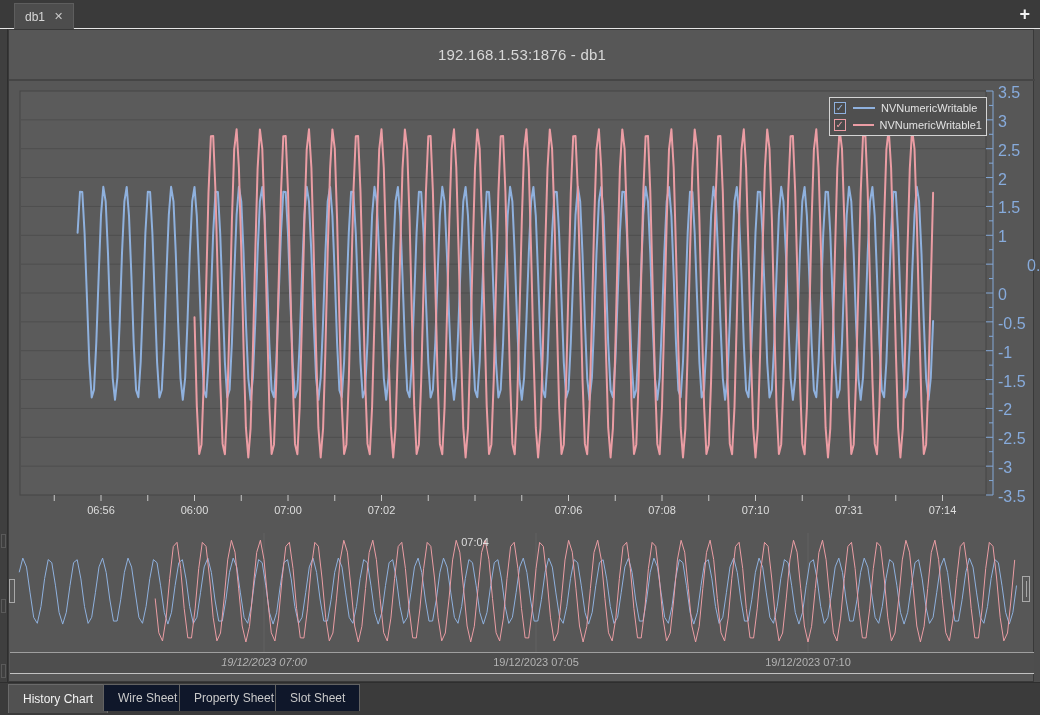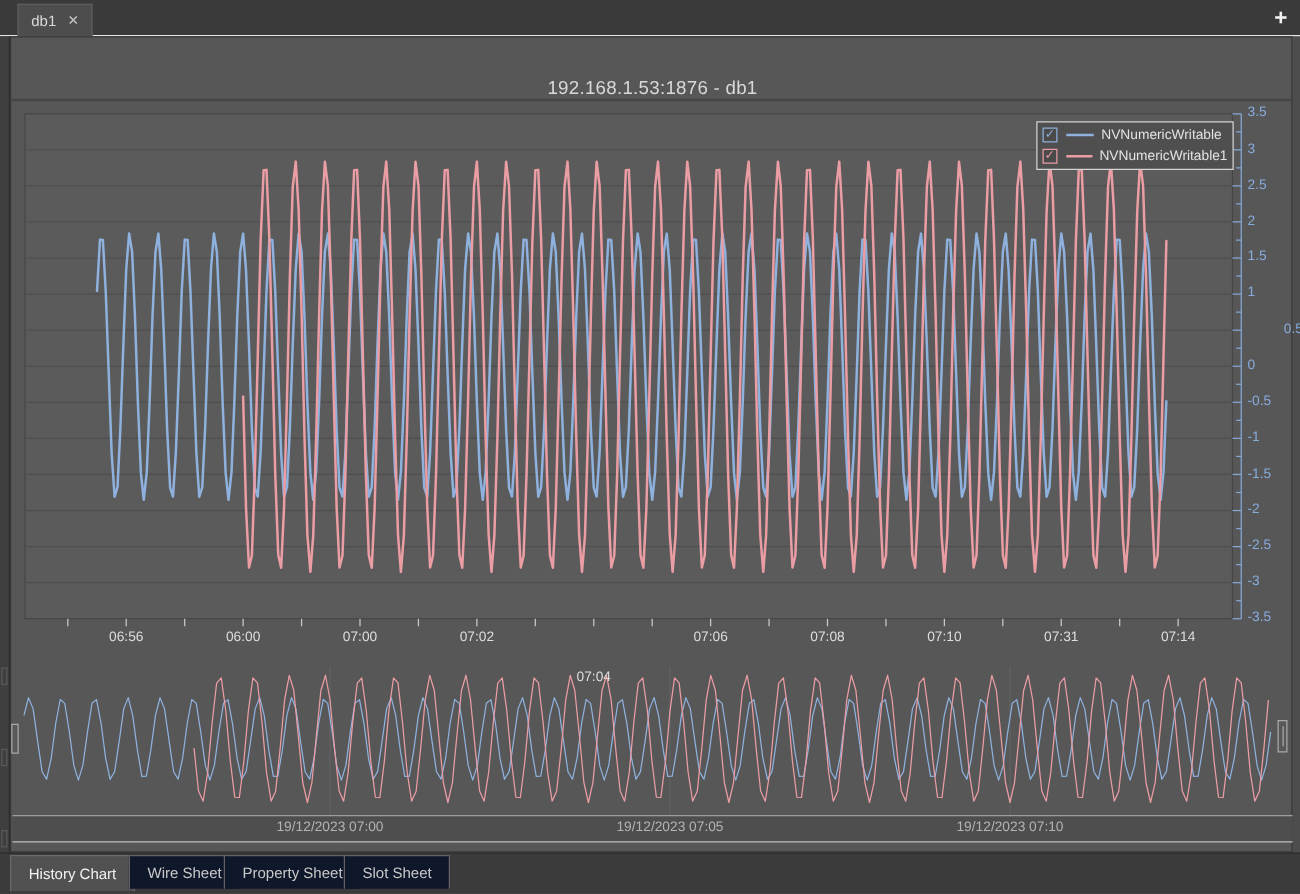--- a/index.html
+++ b/index.html
@@ -19,28 +19,28 @@
 
   
   .leftstrip { position:absolute; left:0; top:29px; width:8px; height:686px;
                background:#3f3f3f; border-right:1px solid #2e2e2e; }
   .grip { position:absolute; left:1px; width:5px; height:14px; border:1px solid #5a5a5a; }
 
   
   .content { position:absolute; left:8px; top:29px; width:1026px; height:653px;
              background:#575757; border:1px solid #393939; }
   .titlebar { position:absolute; left:0; top:0; width:1026px; height:51px;
-              border-bottom:2px solid #454545; display:flex; align-items:flex-end;
+              border-bottom:2px solid #454545; display:flex; align-items:center;
               justify-content:center; }
   .titletext { color:#d8d8d8; font-size:15px; letter-spacing:.2px; }
 
   #chart-svg { position:absolute; left:0; top:0; }
 
   .axlabel { position:absolute; font-size:11px; color:#dedede; transform:translateX(-50%); white-space:nowrap; }
-  .ylabel  { position:absolute; font-size:11px; color:#87abdc; white-space:nowrap; }
+  .ylabel  { position:absolute; font-size:16px; color:#87abdc; white-space:nowrap; }
 
   
   .legend { position:absolute; left:820px; top:67px; width:158px; height:39px;
             background:#4f4f4f; border:1px solid #d4d4d4; padding:2px 4px;
             display:flex; flex-direction:column; justify-content:space-around; }
   .legend-row { display:flex; align-items:center; height:16px; }
   .cb { width:12px; height:12px; border:1px solid #888; background:#4a4a4a;
         display:flex; align-items:center; justify-content:center; cursor:pointer; }
   .cb .check { font-size:10px; font-weight:bold; line-height:10px; }
   .sample { width:22px; height:2px; margin:0 6px 0 7px; }
@@ -203,21 +203,21 @@
       <div class="legend-row">
         <span class="cb" style="border-color: rgb(235, 157, 164);">
             <span class="check" style="color: rgb(235, 157, 164);">✓</span>
           </span>
         <span class="sample" style="background: rgb(235, 157, 164);"></span>
         <span class="legend-label">NVNumericWritable1</span>
       </div>
     </div>
 
     <div class="datebar">
-        <span class="datelabel" style="left: 254px;">19/12/2023 07:00</span>
+        <span class="datelabel" style="left: 254px; font-style: italic;">19/12/2023 07:00</span>
         <span class="datelabel" style="left: 526px;">19/12/2023 07:05</span>
         <span class="datelabel" style="left: 798px;">19/12/2023 07:10</span>
       </div>
 
     <div class="handle handle-l"></div>
     <div class="handle handle-r">
         <div class="gripline"></div>
       </div>
   </div>
 

